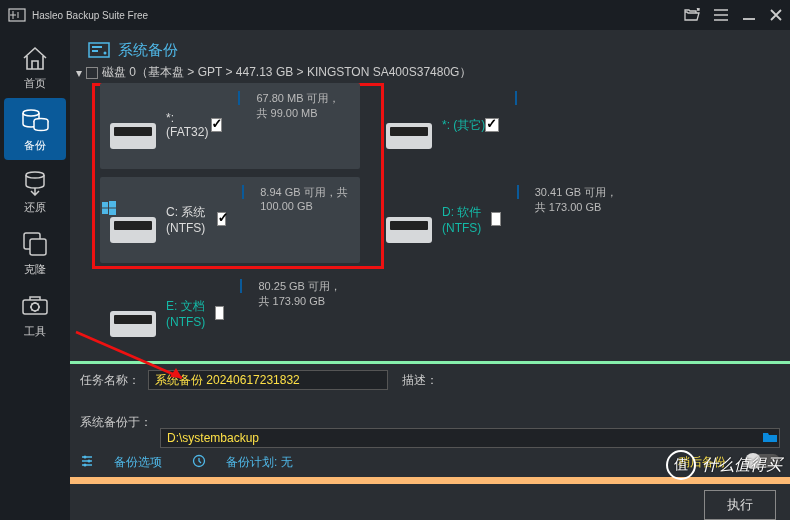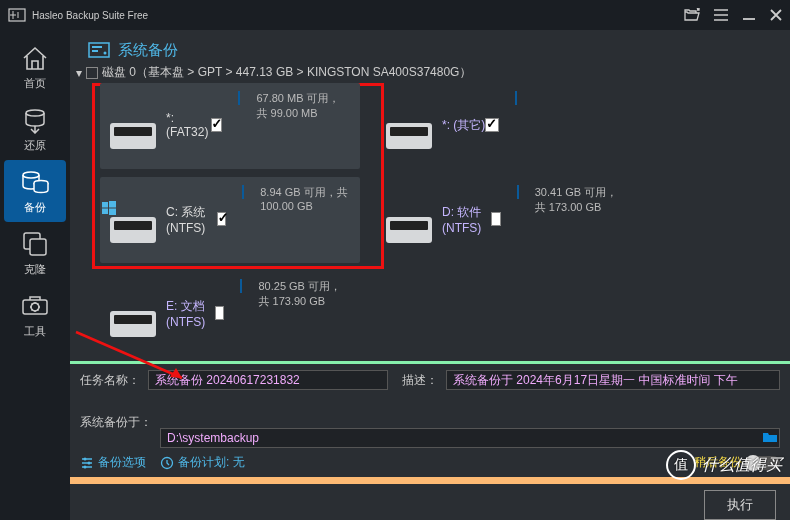--- a/index.html
+++ b/index.html
@@ -36,34 +36,34 @@
 .part-card .disk-icon .pic::after { content:""; position:absolute; top:4px; left:4px; width:38px; height:9px; background:#222; border-radius:1px; }
 .part-card .disk-icon .winlogo { position:absolute; top:24px; left:2px; }
 .part-card .info { flex:1; display:flex; flex-direction:row; gap:16px; }
 .part-card .pname { font-size: 12px; color:#ddd; display:flex; justify-content:space-between; align-items:center; }
 .part-card .chk { width:14px; height:14px; border:1px solid #888; background:#fff; display:inline-block; position:relative; }
 .part-card .chk.checked::after { content:"✓"; position:absolute; top:-3px; left:0; color:#000; font-size:13px; font-weight:bold; }
 .part-card .bar { height:14px; background:#111; position:relative; border:1px solid #0a5a9a; }
 .part-card .bar .fill { height:100%; background:#0a8adc; }
 .part-card .usage { font-size: 11px; color:#bbb; }
 .part-card.unboxed { background: transparent; }
-.part-card.unboxed .pname { color:#c4b5fd;align-items:center; }
+.part-card.unboxed .pname { color:#14b8a6;align-items:center; }
 
 .arrow-svg { position:absolute; left:0; top:0; pointer-events:none; z-index:5; }
 
 .bottom-form { border-top:3px solid #86efac; padding: 6px 10px; display:flex; flex-direction:column; gap:6px; background:#2a2e33; }
 .form-row { display:flex; align-items:center; gap:8px; font-size:12px; color:#ccc; }
 .form-row label { white-space:nowrap; }
-.form-row input { flex:1; background:#1f2226; border:1px solid #555; color:#f0abfc; padding:2px 6px; font-size:12px; height:20px; }
+.form-row input { flex:1; background:#1f2226; border:1px solid #555; color:#fde047; padding:2px 6px; font-size:12px; height:20px; }
 .form-row .desc-label { margin-left:6px; }
 .form-row .path-wrap { flex:1; position:relative; display:flex;margin-top:32px; }
 .form-row .path-wrap input { flex:1; }
 .form-row .path-btn { position:absolute; right:2px; top:2px; color:#0a8adc; }
 
-.links-row { display:flex; align-items:center; gap:4px; font-size:12px; color:#4fb8e8; padding:0 10px 6px; }
+.links-row { display:flex; gap:20px; font-size:12px; color:#4fb8e8; padding:0 10px 6px; }
 .links-row .link-icon { display:flex; }
 .links-row a { color:#4fb8e8; text-decoration:none; cursor:pointer; }
 .links-row .sep { flex:1; }
 .links-row .later { color:#fde047; }
 .toggle { width:34px; height:14px; background:#555; border-radius:7px; position:relative; }
 .toggle::after { content:""; position:absolute; width:16px; height:16px; background:#ddd; border-radius:50%; top:-1px; left:-1px; }
 
 .action-row { display:flex; justify-content:flex-end; padding:6px 14px 10px; border-top:7px solid #fdba74; }
 .action-btn { border:1px solid #888; background:#2a2e33; color:#ddd; padding:5px 22px; font-size:13px; cursor:pointer; }
 
@@ -107,36 +107,36 @@
 </div>
 
 <div class="main">
   <div class="sidebar">
     <div class="nav-item">
       <svg width="30" height="28" viewBox="0 0 30 28">
           <path d="M4 14 L15 4 L26 14 M7 12 V25 H23 V12 M12 25 V17 H18 V25" fill="none" stroke="#ccc" stroke-width="1.6"></path>
         </svg>
       <span class="txt">首页</span>
     </div>
-    <div class="nav-item">
-      <svg width="30" height="28" viewBox="0 0 30 28">
-          <ellipse cx="15" cy="7" rx="9" ry="3" fill="none" stroke="#ccc" stroke-width="1.5"></ellipse>
-          <path d="M6 7 V17 A9 3 0 0 0 24 17 V7" fill="none" stroke="#ccc" stroke-width="1.5"></path>
-          <path d="M15 20 V27 M11 23 L15 27 L19 23" fill="none" stroke="#ccc" stroke-width="1.5"></path>
-        </svg>
-      <span class="txt">还原</span>
-    </div>
     <div class="nav-item active">
       <svg width="30" height="28" viewBox="0 0 30 28">
           <ellipse cx="11" cy="7" rx="8" ry="3" fill="none" stroke="#fff" stroke-width="1.5"></ellipse>
           <path d="M3 7 V18 A8 3 0 0 0 19 18 V7" fill="none" stroke="#fff" stroke-width="1.5"></path>
           <ellipse cx="21" cy="15" rx="7" ry="2.5" fill="#0a5a9a" stroke="#fff" stroke-width="1.5"></ellipse>
           <path d="M14 15 V22 A7 2.5 0 0 0 28 22 V15" fill="#0a5a9a" stroke="#fff" stroke-width="1.5"></path>
         </svg>
       <span class="txt">备份</span>
+    </div>
+    <div class="nav-item">
+      <svg width="30" height="28" viewBox="0 0 30 28">
+          <ellipse cx="15" cy="7" rx="9" ry="3" fill="none" stroke="#ccc" stroke-width="1.5"></ellipse>
+          <path d="M6 7 V17 A9 3 0 0 0 24 17 V7" fill="none" stroke="#ccc" stroke-width="1.5"></path>
+          <path d="M15 20 V27 M11 23 L15 27 L19 23" fill="none" stroke="#ccc" stroke-width="1.5"></path>
+        </svg>
+      <span class="txt">还原</span>
     </div>
     <div class="nav-item">
       <svg width="30" height="28" viewBox="0 0 30 28">
           <rect x="4" y="3" width="16" height="16" rx="2" fill="none" stroke="#ccc" stroke-width="1.5"></rect>
           <rect x="10" y="9" width="16" height="16" rx="2" fill="#1a1e23" stroke="#ccc" stroke-width="1.5"></rect>
         </svg>
       <span class="txt">克隆</span>
     </div>
     <div class="nav-item">
       <svg width="30" height="28" viewBox="0 0 30 28">
@@ -258,21 +258,20 @@
         </div>
       </div>
 
     <div style="flex:1"></div>
 
     <div class="bottom-form">
       <div class="form-row">
         <label>任务名称：</label>
         <input type="text" style="max-width: 240px;" value="系统备份 20240617231832">
         <label class="desc-label">描述：</label>
-        <input type="text" value="系统备份于 2024年6月17日星期一 中国标准时间 下午" style="">
       </div>
       <div class="form-row">
         <label>系统备份于：</label>
         <div class="path-wrap">
           <input type="text" value="D:\systembackup" style="">
           <span class="path-btn">
             <svg width="16" height="14" viewBox="0 0 16 14">
                 <path d="M1 3 L1 12 L15 12 L15 5 L7 5 L6 3 Z" fill="#0a8adc"></path>
               </svg>
           </span>

